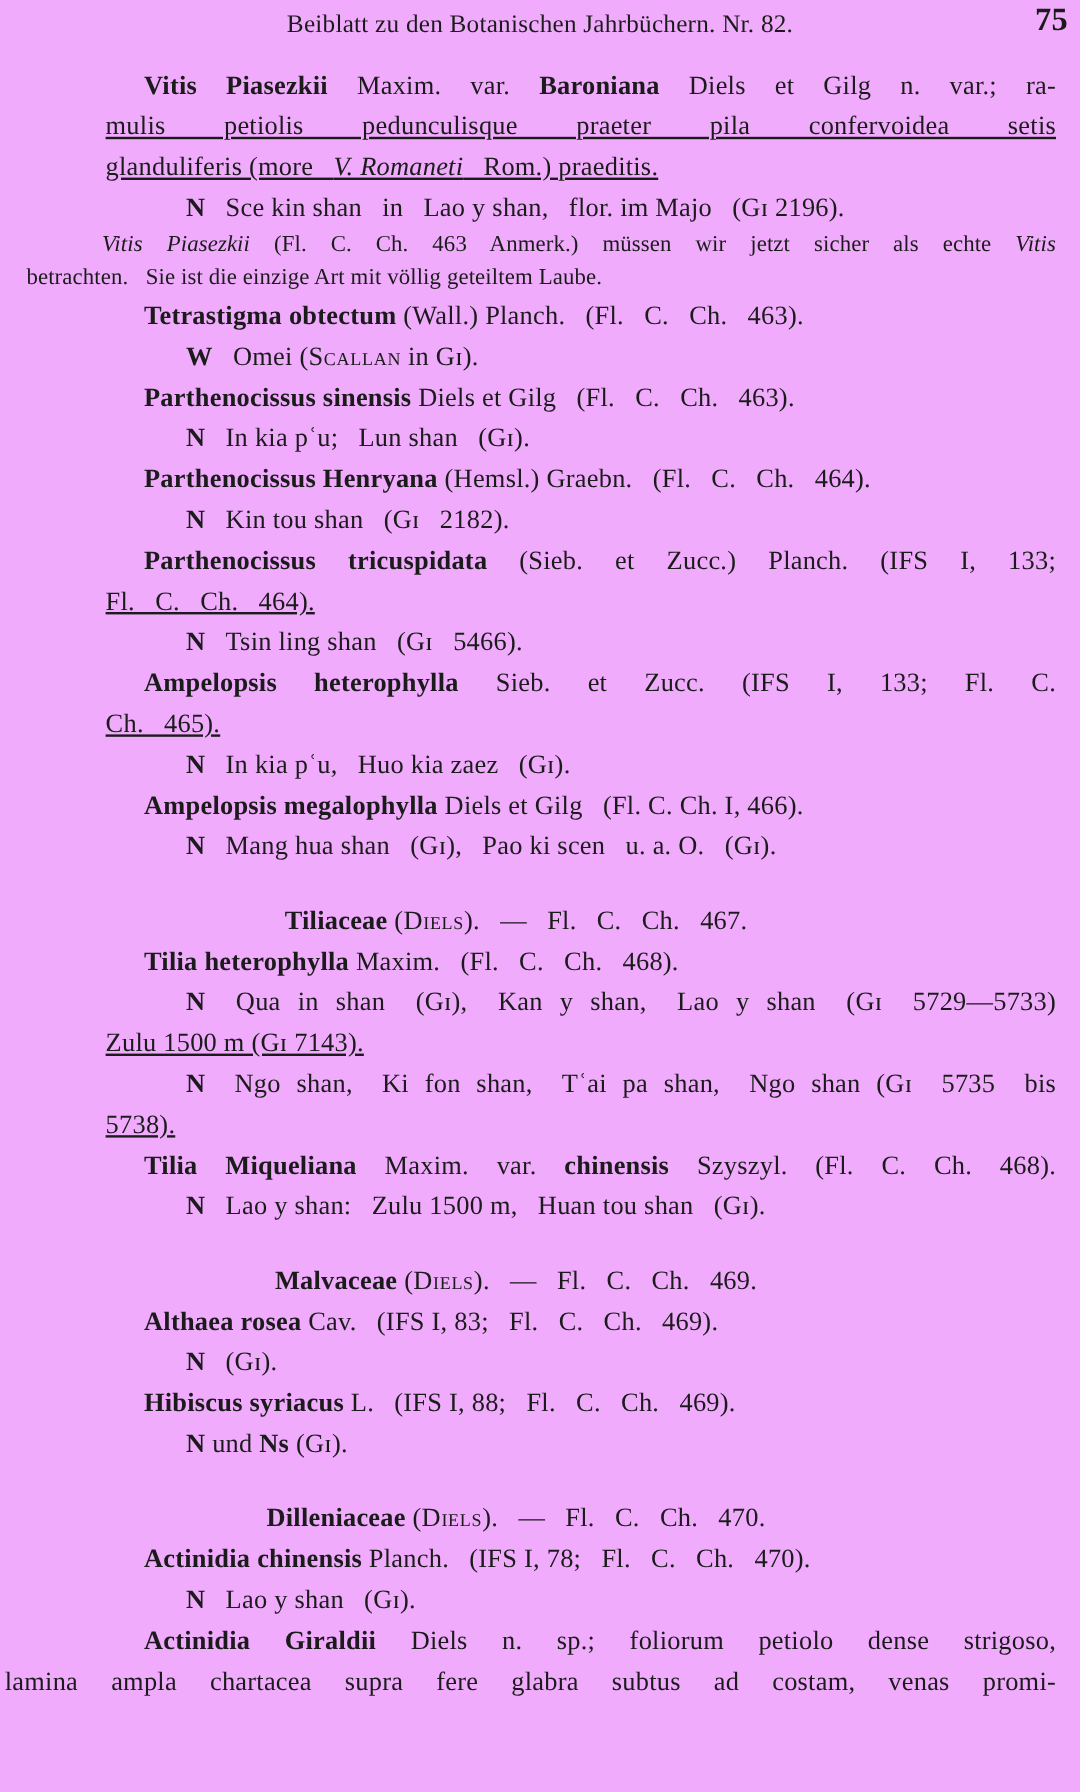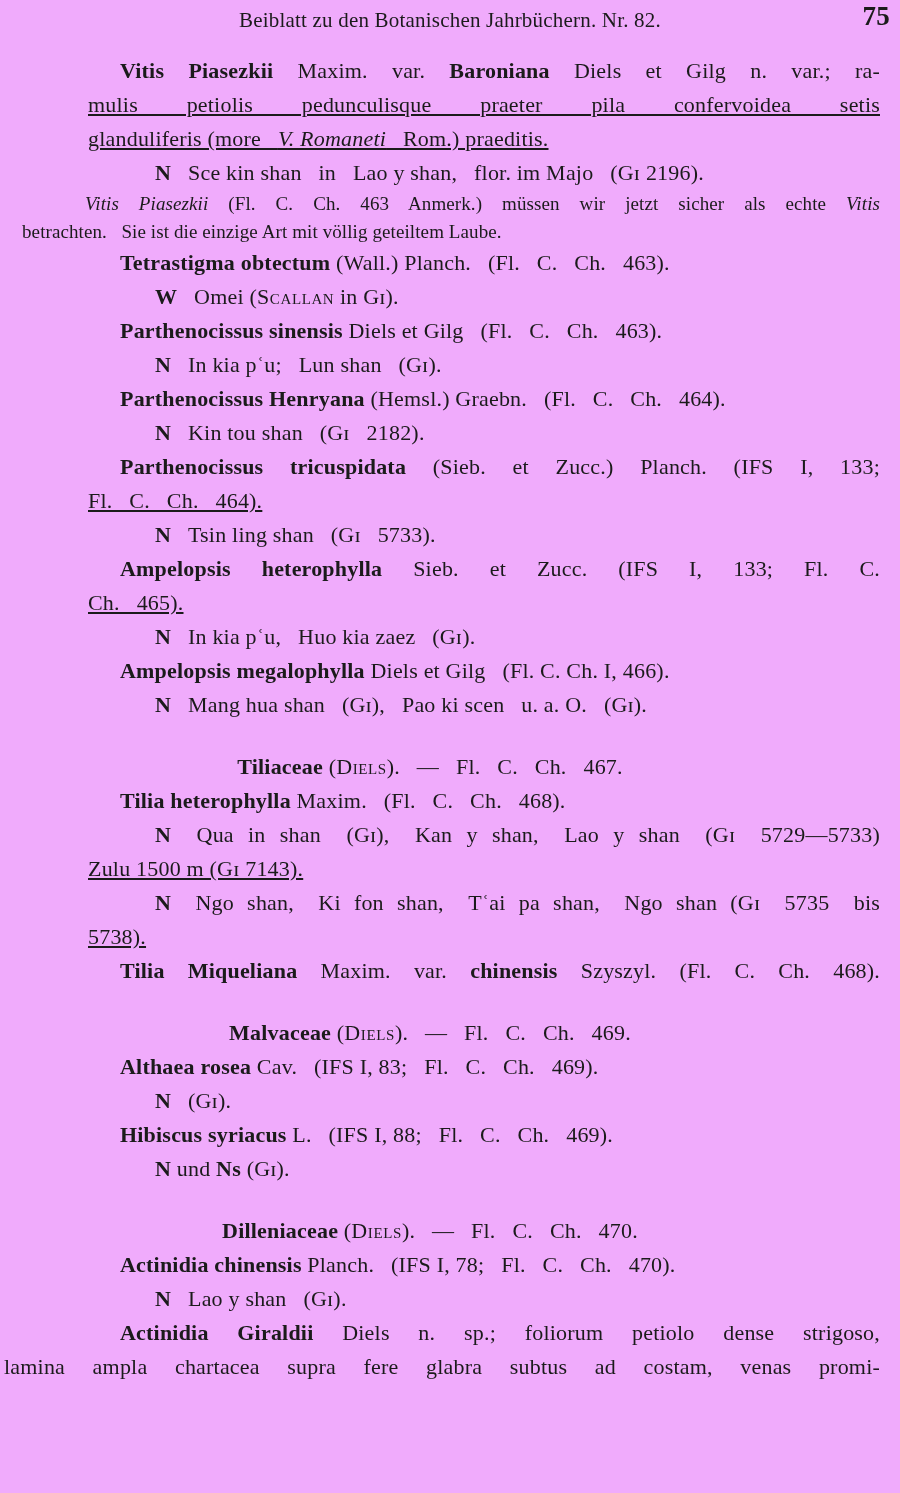--- a/index.html
+++ b/index.html
@@ -64,33 +64,34 @@
       <div class="line l-note1 small just"><span class="s-i">Vitis Piasezkii</span><span class="s-r"> (Fl. C. Ch. 463 Anmerk.) müssen wir jetzt sicher als echte </span><span class="s-i">Vitis</span></div>
       <div class="line l-note2 small"><span class="s-r">betrachten.  Sie ist die einzige Art mit völlig geteiltem Laube.</span></div>
       <div class="line l-species"><span class="s-b">Tetrastigma obtectum</span><span class="s-r"> (Wall.) Planch.  (Fl.  C.  Ch.  463).</span></div>
       <div class="line l-n"><span class="s-b">W</span><span class="s-r">  Omei (</span><span class="s-sc">Scallan</span><span class="s-r"> in Gɪ).</span></div>
       <div class="line l-species"><span class="s-b">Parthenocissus sinensis</span><span class="s-r"> Diels et Gilg  (Fl.  C.  Ch.  463).</span></div>
       <div class="line l-n"><span class="s-b">N</span><span class="s-r">  In kia pʿu;  Lun shan  (Gɪ).</span></div>
       <div class="line l-species"><span class="s-b">Parthenocissus Henryana</span><span class="s-r"> (Hemsl.) Graebn.  (Fl.  C.  Ch.  464).</span></div>
       <div class="line l-n"><span class="s-b">N</span><span class="s-r">  Kin tou shan  (Gɪ  2182).</span></div>
       <div class="line l-species just"><span class="s-b">Parthenocissus tricuspidata</span><span class="s-r"> (Sieb. et Zucc.) Planch. (IFS I, 133;</span></div>
       <div class="line l-cont"><span class="s-r">Fl.  C.  Ch.  464).</span></div>
-      <div class="line l-n"><span class="s-b">N</span><span class="s-r">  Tsin ling shan  (Gɪ  5733).</span></div>
+      <div class="line l-n"><span class="s-b">N</span><span class="s-r">  Tsin ling shan  (Gɪ  5466).</span></div>
       <div class="line l-species just"><span class="s-b">Ampelopsis heterophylla</span><span class="s-r"> Sieb. et Zucc. (IFS I, 133; Fl. C.</span></div>
       <div class="line l-cont"><span class="s-r">Ch.  465).</span></div>
       <div class="line l-n"><span class="s-b">N</span><span class="s-r">  In kia pʿu,  Huo kia zaez  (Gɪ).</span></div>
       <div class="line l-species"><span class="s-b">Ampelopsis megalophylla</span><span class="s-r"> Diels et Gilg  (Fl. C. Ch. I, 466).</span></div>
       <div class="line l-n"><span class="s-b">N</span><span class="s-r">  Mang hua shan  (Gɪ),  Pao ki scen  u. a. O.  (Gɪ).</span></div>
       <div class="line l-heading gap"><span class="s-b">Tiliaceae</span><span class="s-r"> (</span><span class="s-sc">Diels</span><span class="s-r">).  —  Fl.  C.  Ch.  467.</span></div>
       <div class="line l-species"><span class="s-b">Tilia heterophylla</span><span class="s-r"> Maxim.  (Fl.  C.  Ch.  468).</span></div>
       <div class="line l-n just"><span class="s-b">N</span><span class="s-r">  Qua in shan  (Gɪ),  Kan y shan,  Lao y shan  (Gɪ  5729—5733)</span></div>
       <div class="line l-cont"><span class="s-r">Zulu 1500 m (Gɪ 7143).</span></div>
       <div class="line l-n just"><span class="s-b">N</span><span class="s-r">  Ngo shan,  Ki fon shan,  Tʿai pa shan,  Ngo shan (Gɪ  5735  bis</span></div>
       <div class="line l-cont"><span class="s-r">5738).</span></div>
       <div class="line l-species just"><span class="s-b">Tilia Miqueliana</span><span class="s-r"> Maxim. var. </span><span class="s-b">chinensis</span><span class="s-r"> Szyszyl. (Fl. C. Ch. 468).</span></div>
+      <div class="line l-n"><span class="s-b">N</span><span class="s-r">  Lao y shan:  Zulu 1500 m,  Huan tou shan  (Gɪ).</span></div>
       <div class="line l-heading gap"><span class="s-b">Malvaceae</span><span class="s-r"> (</span><span class="s-sc">Diels</span><span class="s-r">).  —  Fl.  C.  Ch.  469.</span></div>
       <div class="line l-species"><span class="s-b">Althaea rosea</span><span class="s-r"> Cav.  (IFS I, 83;  Fl.  C.  Ch.  469).</span></div>
       <div class="line l-n"><span class="s-b">N</span><span class="s-r">  (Gɪ).</span></div>
       <div class="line l-species"><span class="s-b">Hibiscus syriacus</span><span class="s-r"> L.  (IFS I, 88;  Fl.  C.  Ch.  469).</span></div>
       <div class="line l-n"><span class="s-b">N</span><span class="s-r"> und </span><span class="s-b">Ns</span><span class="s-r"> (Gɪ).</span></div>
       <div class="line l-heading gap"><span class="s-b">Dilleniaceae</span><span class="s-r"> (</span><span class="s-sc">Diels</span><span class="s-r">).  —  Fl.  C.  Ch.  470.</span></div>
       <div class="line l-species"><span class="s-b">Actinidia chinensis</span><span class="s-r"> Planch.  (IFS I, 78;  Fl.  C.  Ch.  470).</span></div>
       <div class="line l-n"><span class="s-b">N</span><span class="s-r">  Lao y shan  (Gɪ).</span></div>
       <div class="line l-species just"><span class="s-b">Actinidia Giraldii</span><span class="s-r"> Diels n. sp.; foliorum petiolo dense strigoso,</span></div>
       <div class="line l-edge just"><span class="s-r">lamina ampla chartacea supra fere glabra subtus ad costam, venas promi-</span></div>

